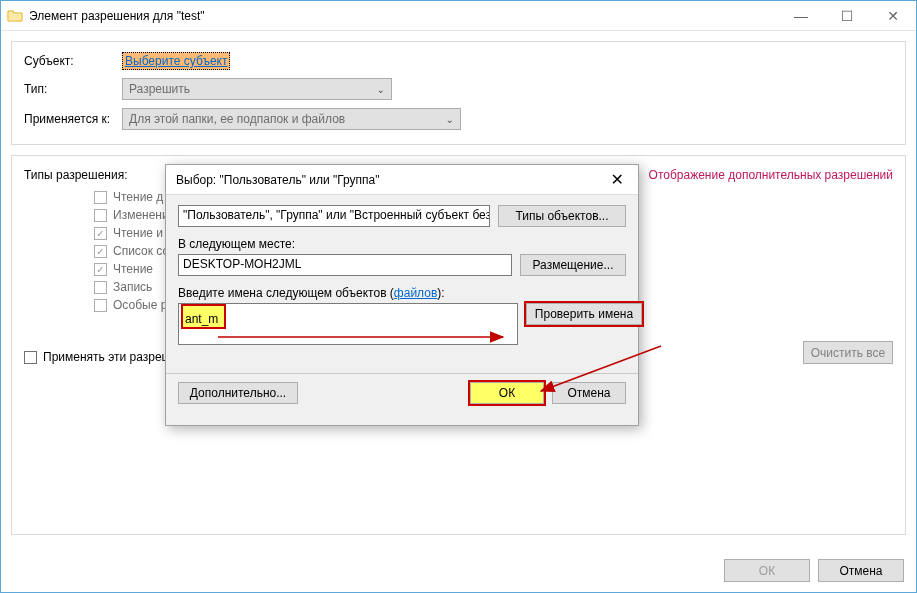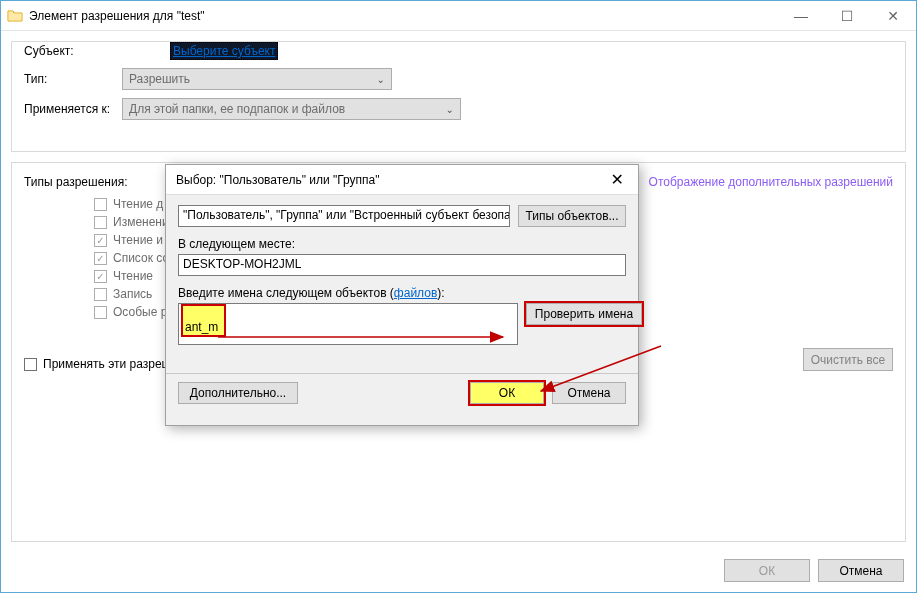--- a/index.html
+++ b/index.html
@@ -39,31 +39,30 @@
     width: 46px; height: 30px;
     display: flex; align-items: center; justify-content: center;
     color: #666;
     font-size: 14px;
   }
   .content {
     padding: 10px;
   }
   .fieldset {
     border: 1px solid #d9d9d9;
-    padding: 0 12px 14px 12px;
+    padding: 10px 12px 14px 12px;
     margin-bottom: 10px;
   }
   .row { display: flex; align-items: center; margin-bottom: 8px; }
   .row-label { width: 98px; }
   .subject-link {
     color: #0066cc;
     border: 1px dotted #000;
     padding: 1px 2px;
-    background: #0f172a;
-    margin-left: 48px;
+    background: #fdba74;
   }
   .combo {
     width: 270px; height: 22px;
     background: #e1e1e1;
     border: 1px solid #adadad;
     display: flex; align-items: center;
     padding: 0 6px;
     position: relative;
     color: #6d6d6d;
   }
@@ -71,21 +70,21 @@
     position: absolute; right: 6px; color: #555;
     font-size: 10px;
   }
   .perm-section {
     border: 1px solid #d9d9d9;
     padding: 12px;
     height: 380px;
     position: relative;
   }
   .perm-header { display: flex; justify-content: space-between; margin-bottom: 8px; }
-  .adv-perm-link { color: #8b5cf6; }
+  .adv-perm-link { color: #be185d; }
   .checkbox-list { margin-left: 70px; margin-top: 4px; }
   .cb-row { display: flex; align-items: center; margin-bottom: 4px; color: #6d6d6d; }
   .cb {
     width: 13px; height: 13px;
     border: 1px solid #adadad;
     margin-right: 6px;
     background: #fff;
     display: inline-flex; align-items: center; justify-content: center;
     font-size: 10px; color: #9c9c9c;
   }
@@ -208,21 +207,21 @@
         <span class="row-label">Субъект:</span>
         <a href="#" class="subject-link">Выберите субъект</a>
       </div>
       <div class="row">
         <span class="row-label">Тип:</span>
         <div class="combo">
           <span>Разрешить</span>
           <span class="combo-arrow">⌄</span>
         </div>
       </div>
-      <div class="row" style="margin-bottom:17px">
+      <div class="row" style="margin-bottom:0">
         <span class="row-label">Применяется к:</span>
         <div class="combo" style="width:339px">
           <span>Для этой папки, ее подпапок и файлов</span>
           <span class="combo-arrow">⌄</span>
         </div>
       </div>
     </div>
 
     <div class="perm-section">
       <div class="perm-header">
@@ -273,33 +272,34 @@
   </div>
 
   <div class="modal">
     <div class="modal-titlebar">
       <span class="modal-title">Выбор: "Пользователь" или "Группа"</span>
       <span class="modal-close">✕</span>
     </div>
     <div class="modal-body">
       <div class="mrow">
         <div class="mtext">"Пользователь", "Группа" или "Встроенный субъект безопасности"</div>
-        <div class="mbtn" style="width:108px">Типы объектов...</div>
+        <div class="mbtn" style="width:128px">Типы объектов...</div>
       </div>
       <div class="mlabel">В следующем месте:</div>
       <div class="mrow">
         <div class="mtext">DESKTOP-MOH2JML</div>
+        <div class="mbtn" style="width:106px">Размещение...</div>
       </div>
       <div class="mlabel">
         <span>Введите имена следующем объектов (</span><a href="#" class="examples-link">файлов</a><span>):</span>
       </div>
       <div class="mrow" style="align-items:flex-start">
         <div class="obj-input-wrap">
           <div class="obj-input">
-            <span class="highlight-yellow highlight-red" style="display:inline-block;padding:14px 6px 1px 2px;">ant_m</span>
+            <span class="highlight-yellow highlight-red" style="display:inline-block;padding:6px 6px 1px 2px;">ant_m</span>
           </div>
         </div>
         <div class="mbtn highlight-red" style="width:116px">Проверить имена</div>
       </div>
     </div>
     <hr class="modal-sep">
     <div class="modal-bottom">
       <div class="mbtn" style="width:120px">Дополнительно...</div>
       <div class="modal-bottom-right">
         <div class="mbtn ok-highlight" style="width:74px">ОК</div>

